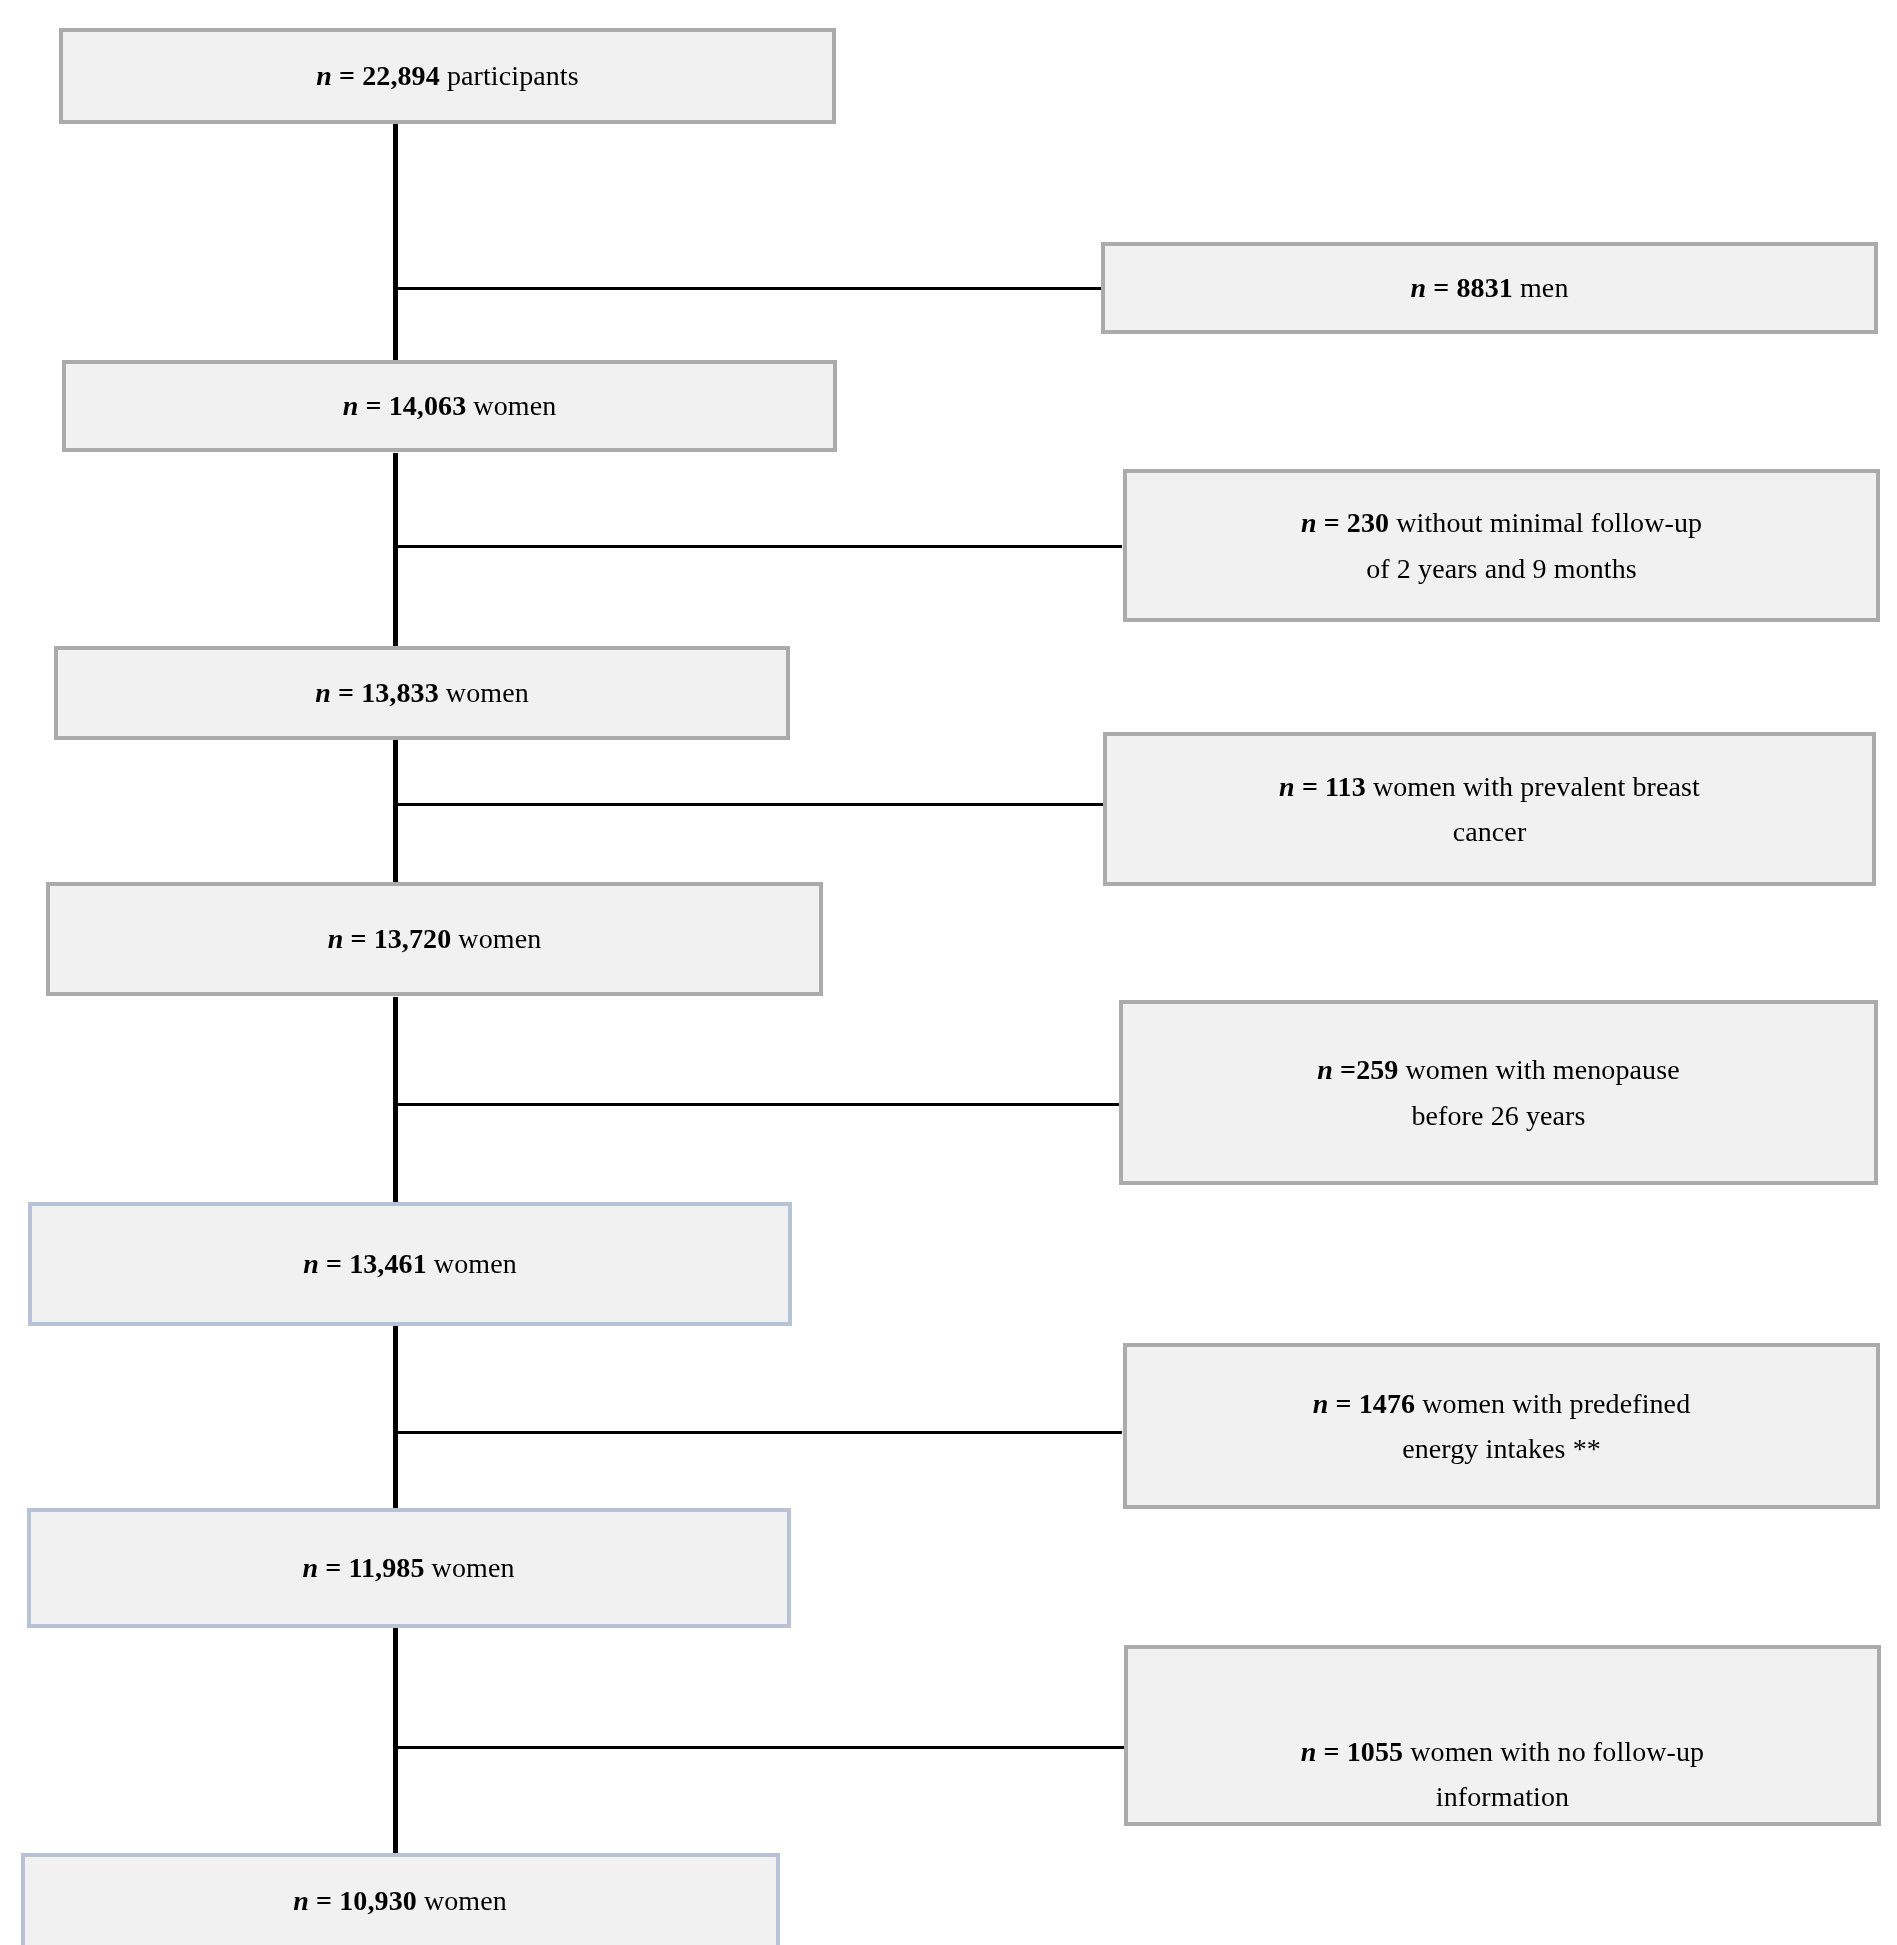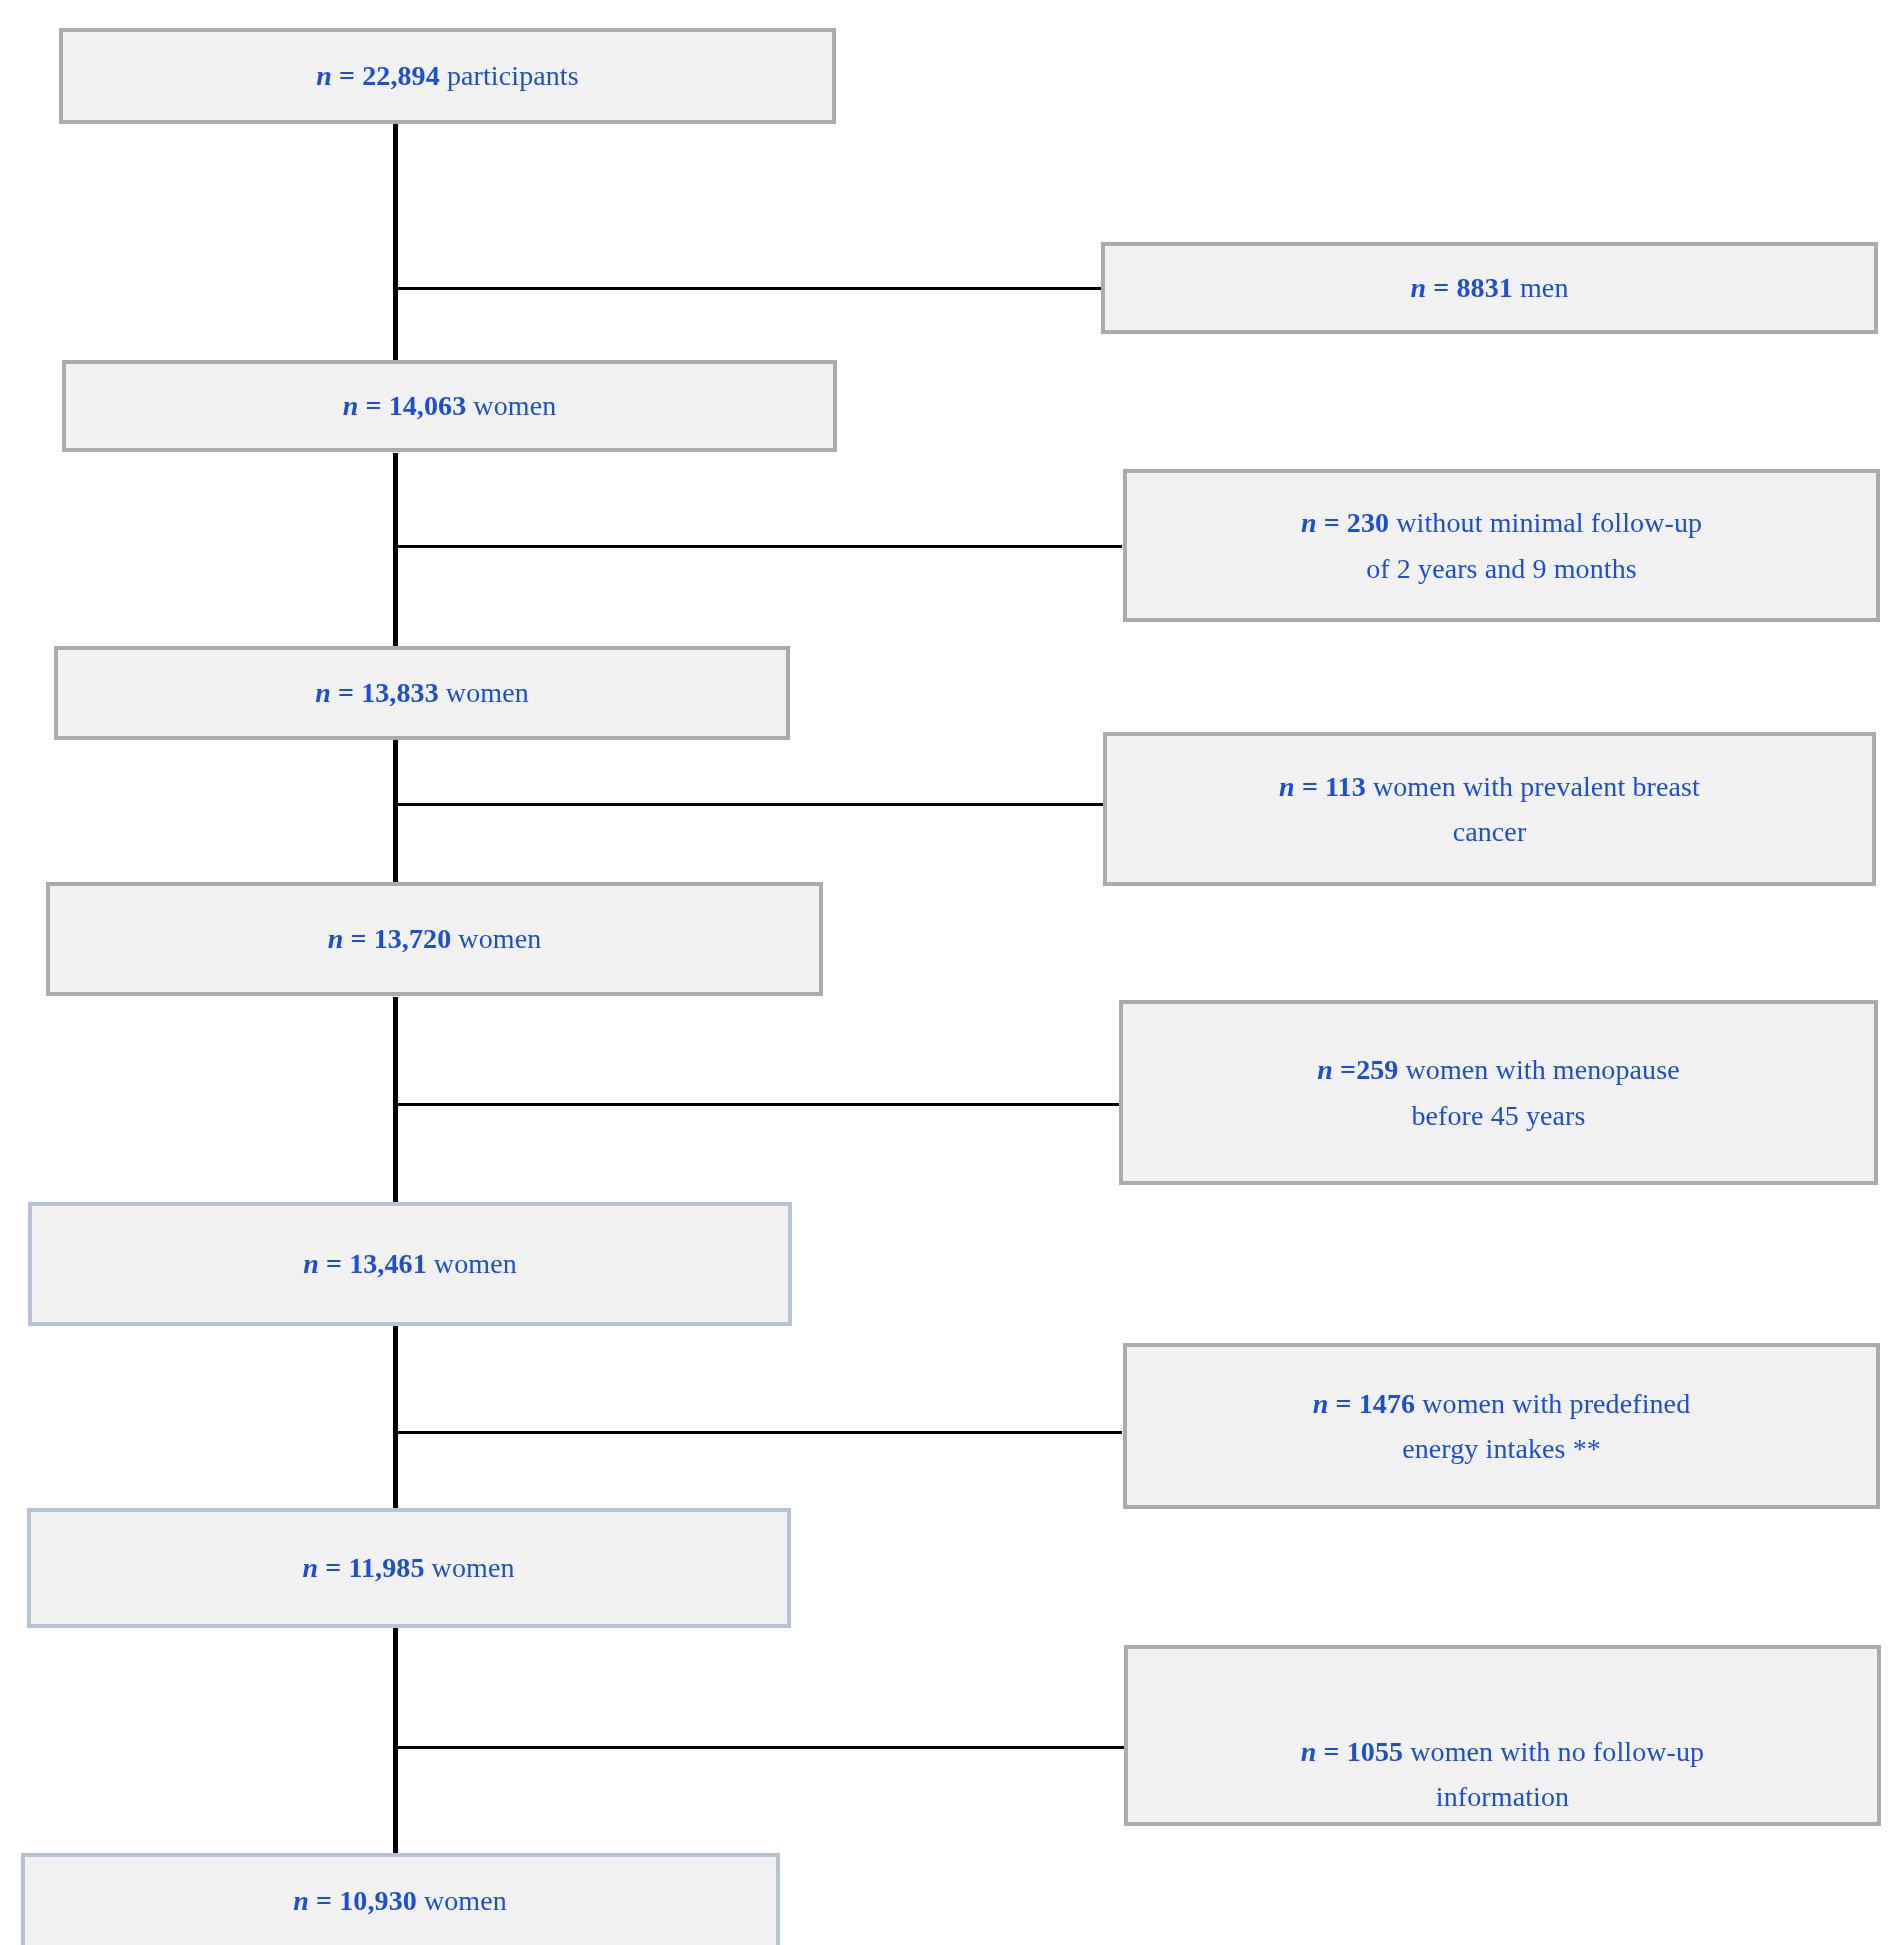--- a/index.html
+++ b/index.html
@@ -16,21 +16,21 @@
     overflow: hidden;
   }
   .node {
     position: absolute;
     box-sizing: border-box;
     background: #f1f1f1;
     display: flex;
     align-items: center;
     justify-content: center;
     text-align: center;
-    color: #1d4ed8;
+    color: #000000;
     font-size: 28px;
     line-height: 1.62;
     letter-spacing: 0.1px;
     padding: 2.7px 11px;
   }
   .node.gray {
     border: 4.1px solid #ababab;
   }
   .node.blue {
     border: 4.1px solid #b7c2d6;
@@ -136,21 +136,21 @@
   <div class="node gray" style="left:1103px; top:732px; width:773px; height:154px;">
     <span class="txt">
       <span><i class="nvar">n</i>&nbsp;<b class="eqn">= 113</b>&nbsp;<span>women with prevalent breast</span></span><br>
       <span>cancer</span>
     </span>
   </div>
 
   <div class="node gray" style="left:1119px; top:1000px; width:759px; height:185px;">
     <span class="txt">
       <span><i class="nvar">n</i>&nbsp;<b class="eqn">=259</b>&nbsp;<span>women with menopause</span></span><br>
-      <span>before 45 years</span>
+      <span>before 26 years</span>
     </span>
   </div>
 
   <div class="node gray" style="left:1123px; top:1343px; width:757px; height:166px;">
     <span class="txt">
       <span><i class="nvar">n</i>&nbsp;<b class="eqn">= 1476</b>&nbsp;<span>women with predefined</span></span><br>
       <span>energy intakes **</span>
     </span>
   </div>
 

